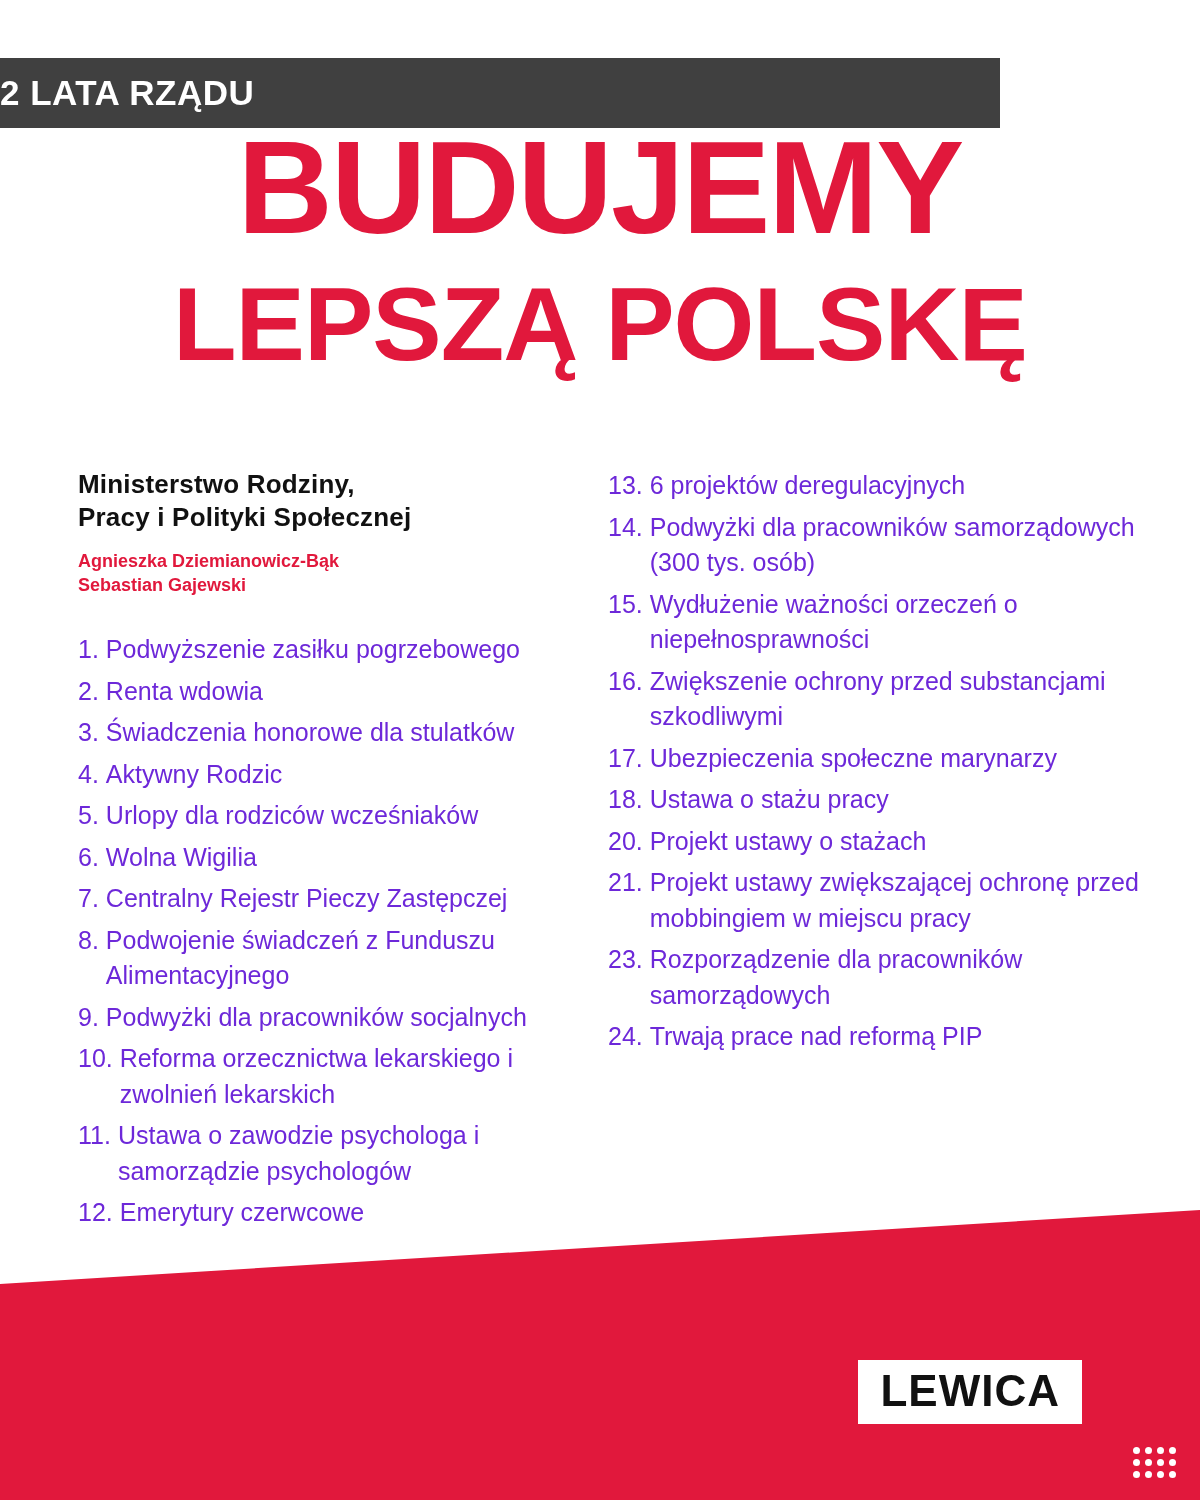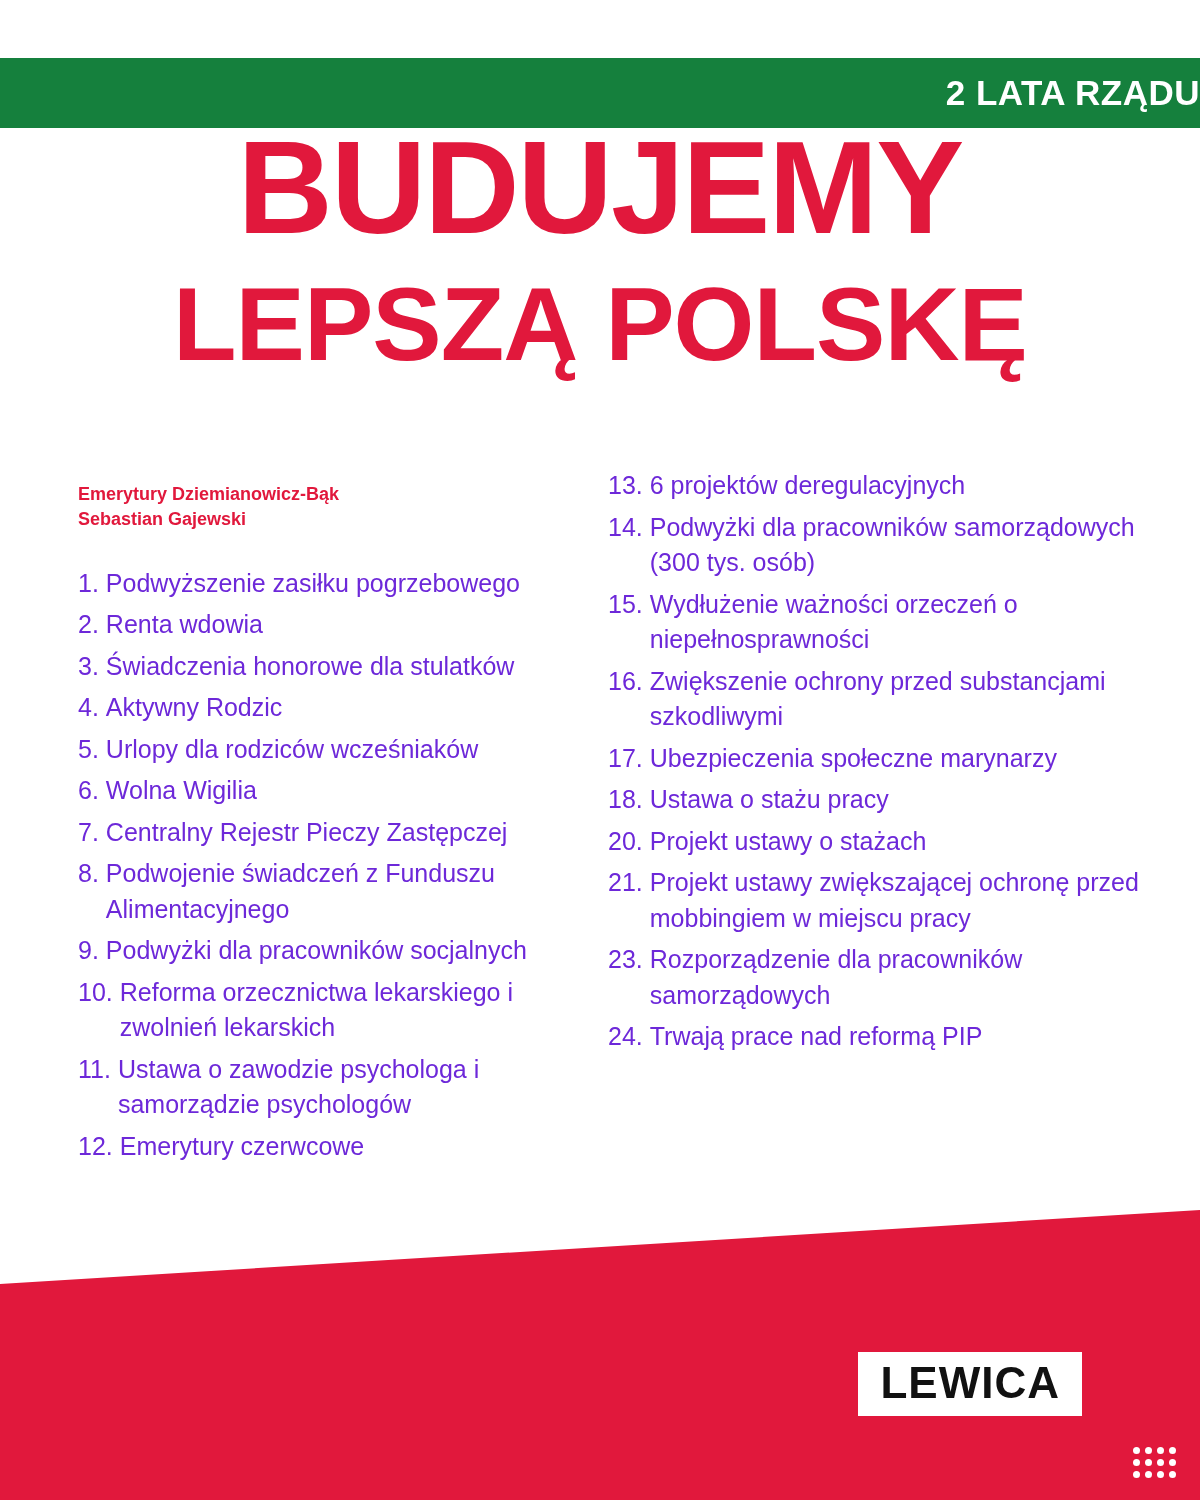--- a/index.html
+++ b/index.html
@@ -14,26 +14,26 @@
     background: #ffffff;
     position: relative;
     overflow: hidden;
   }
 
   
   .top-banner {
     position: absolute;
     top: 58px;
     left: 0;
-    width: 1200px;
+    width: 1000px;
     height: 70px;
-    background: #15803d;
+    background: #404040;
     display: flex;
     align-items: center;
-    justify-content: flex-end;
+    justify-content: flex-start;
   }
   .top-banner-text {
     color: #ffffff;
     font-size: 35px;
     font-weight: bold;
     letter-spacing: 0.5px;
     font-family: "Liberation Sans", sans-serif;
   }
 
   
@@ -126,21 +126,21 @@
     bottom: 0;
     width: 1200px;
     height: 290px;
     background: #e1183c;
     clip-path: polygon(0 74px, 1200px 0, 1200px 290px, 0 290px);
   }
 
   .lewica-badge {
     position: absolute;
     right: 118px;
-    bottom: 84px;
+    bottom: 76px;
     background: #ffffff;
     padding: 9px 22px 11px 22px;
   }
   .lewica-badge span {
     color: #111111;
     font-size: 44px;
     font-weight: bold;
     letter-spacing: 1px;
     line-height: 1;
   }
@@ -171,21 +171,23 @@
 </div>
 
 <div class="headline">
   <div class="headline-line1">BUDUJEMY</div>
   <div class="headline-line2">LEPSZĄ POLSKĘ</div>
 </div>
 
 <div class="columns">
 
   <div class="col-left">
-    <div class="people" style="white-space: pre-line;">Emerytury Dziemianowicz-Bąk
+    <div class="ministry" style="white-space: pre-line;">Ministerstwo Rodziny,
+Pracy i Polityki Społecznej</div>
+    <div class="people" style="white-space: pre-line;">Agnieszka Dziemianowicz-Bąk
 Sebastian Gajewski</div>
     <ol class="items" id="list-left">
         <li>
           <span class="num">1.</span>
           <span class="txt">Podwyższenie zasiłku pogrzebowego</span>
         </li>
         <li>
           <span class="num">2.</span>
           <span class="txt">Renta wdowia</span>
         </li>

